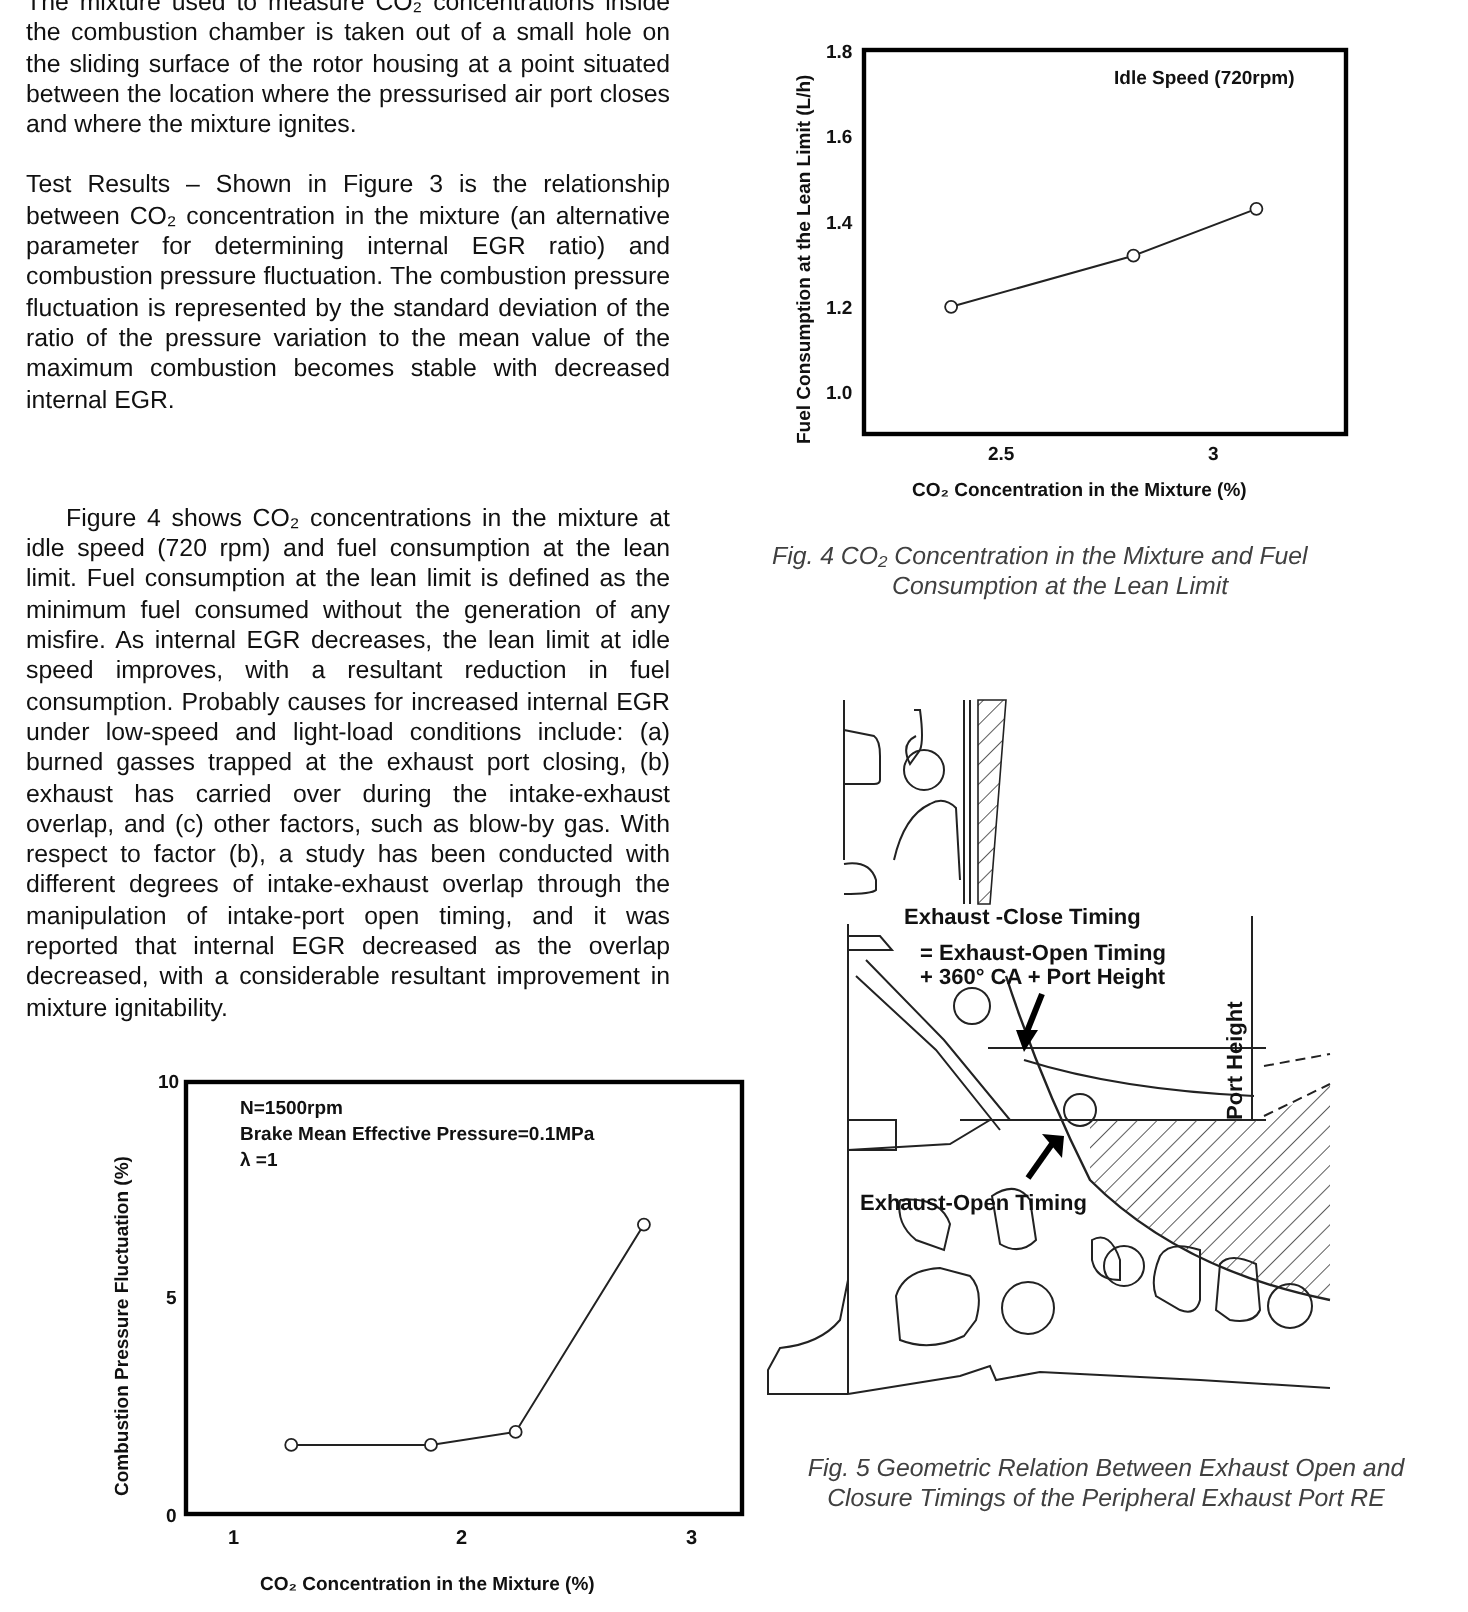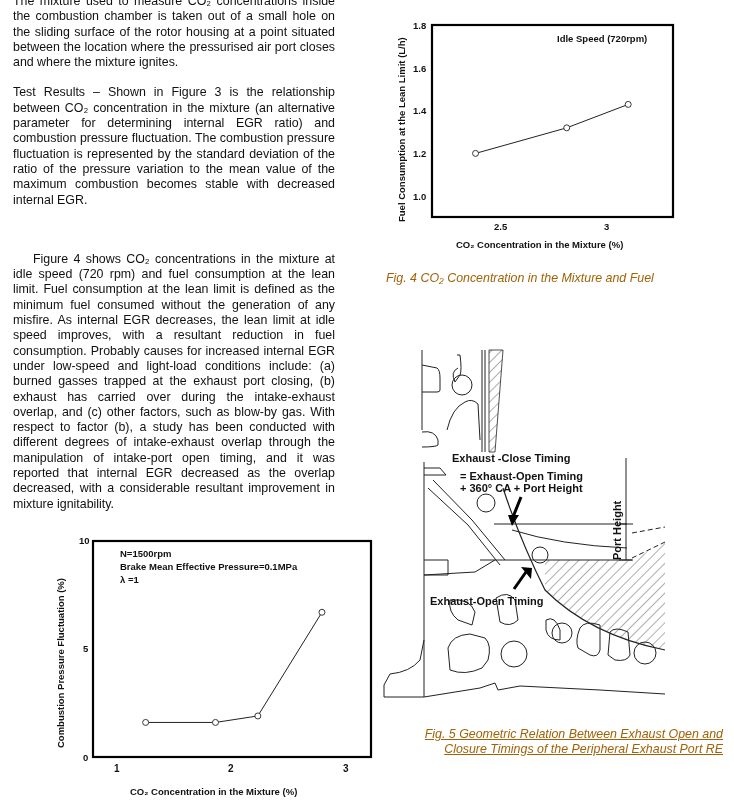--- a/index.html
+++ b/index.html
@@ -4,24 +4,24 @@
 <style>
   html, body { margin: 0; padding: 0; background: #ffffff; }
   body { width: 734px; height: 806px; position: relative; overflow: hidden; font-family: "Liberation Sans", sans-serif; color: #111; }
   .col-left { position: absolute; left: 13px; top: 0; width: 322px; }
   .para { font-size: 12.4px; line-height: 15.3px; text-align: justify; margin: 0; }
   .para.indent { text-indent: 20px; margin-top: 44px; }
   .gap { height: 15px; }
   .u { }
   .chart { position: absolute; }
   .chart svg { display: block; }
-  .caption { position: absolute; font-style: italic; font-size: 12.4px; line-height: 15px; color: #a16207; }
+  .caption { position: absolute; font-style: italic; font-size: 12.4px; line-height: 15px; color: #404040; }
   .fig4cap { left: 386px; top: 271px; width: 348px; }
   .fig4cap .l2 { padding-left: 60px; display: block; }
-  .fig5cap { left: 383px; top: 727px; width: 340px; text-align: right; text-decoration: underline; }
+  .fig5cap { left: 383px; top: 727px; width: 340px; text-align: center; }
   .svgtxt { font-family: "Liberation Sans", sans-serif; font-weight: bold; fill: #111; }
 </style>
 </head>
 <body>
 
 <div class="col-left">
   <p class="para" style="margin-top:-6px">The mixture used to measure CO₂ concentrations inside the combustion chamber is taken out of a small hole on the sliding surface of the rotor housing at a point situated between the location where the pressurised air port closes and where the mixture ignites.</p>
   <div class="gap"></div>
   <p class="para"><span class="u">Test Results</span><span> – Shown in Figure 3 is the relationship between CO₂ concentration in the mixture (an alternative parameter for determining internal EGR ratio) and combustion pressure fluctuation.  The combustion pressure fluctuation is represented by the standard deviation of the ratio of the pressure variation to the mean value of the maximum combustion becomes stable with decreased internal EGR.</span></p>
   <p class="para indent">Figure 4 shows CO₂ concentrations in the mixture at idle speed (720 rpm) and fuel consumption at the lean limit.  Fuel consumption at the lean limit is defined as the minimum fuel consumed without the generation of any misfire.  As internal EGR decreases, the lean limit at idle speed improves, with a resultant reduction in fuel consumption.  Probably causes for increased internal EGR under low-speed and light-load conditions include: (a) burned gasses trapped at the exhaust port closing, (b) exhaust has carried over during the intake-exhaust overlap, and (c) other factors, such as blow-by gas.  With respect to factor (b), a study has been conducted with different degrees of intake-exhaust overlap through the manipulation of intake-port open timing, and it was reported that internal EGR decreased as the overlap decreased, with a considerable resultant improvement in mixture ignitability.</p>
@@ -78,20 +78,21 @@
     <g id="f4pts">
         <circle cx="475.56" cy="153.4" r="3" fill="#fff" stroke="#222" stroke-width="0.9"></circle>
         <circle cx="566.72" cy="127.83999999999999" r="3" fill="#fff" stroke="#222" stroke-width="0.9"></circle>
         <circle cx="628.2" cy="104.41000000000001" r="3" fill="#fff" stroke="#222" stroke-width="0.9"></circle>
       </g>
   </svg>
 </div>
 
 <div class="caption fig4cap">
   <span>Fig. 4    CO₂ Concentration in the Mixture and Fuel</span>
+  <span class="l2">Consumption at the Lean Limit</span>
 </div>
 
 <div class="chart" style="left:380px;top:340px;">
   <svg width="354" height="372" viewBox="380 340 354 372" xmlns="http://www.w3.org/2000/svg">
     <defs>
       <pattern id="hatch" width="7" height="7" patternUnits="userSpaceOnUse" patternTransform="rotate(45)">
         <line x1="0" y1="0" x2="0" y2="7" stroke="#333" stroke-width="0.8"></line>
       </pattern>
     </defs>
     <g fill="none" stroke="#222" stroke-width="1">

